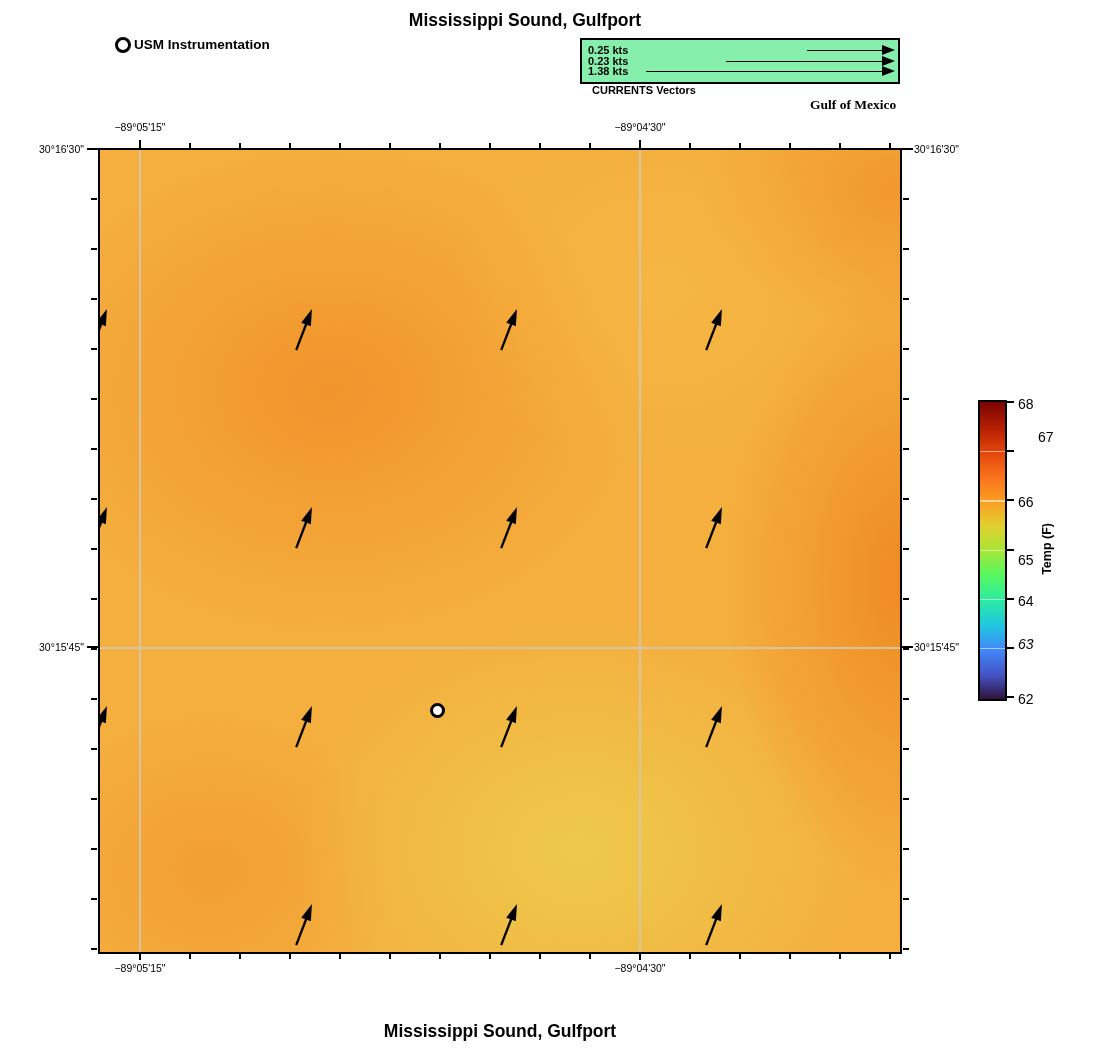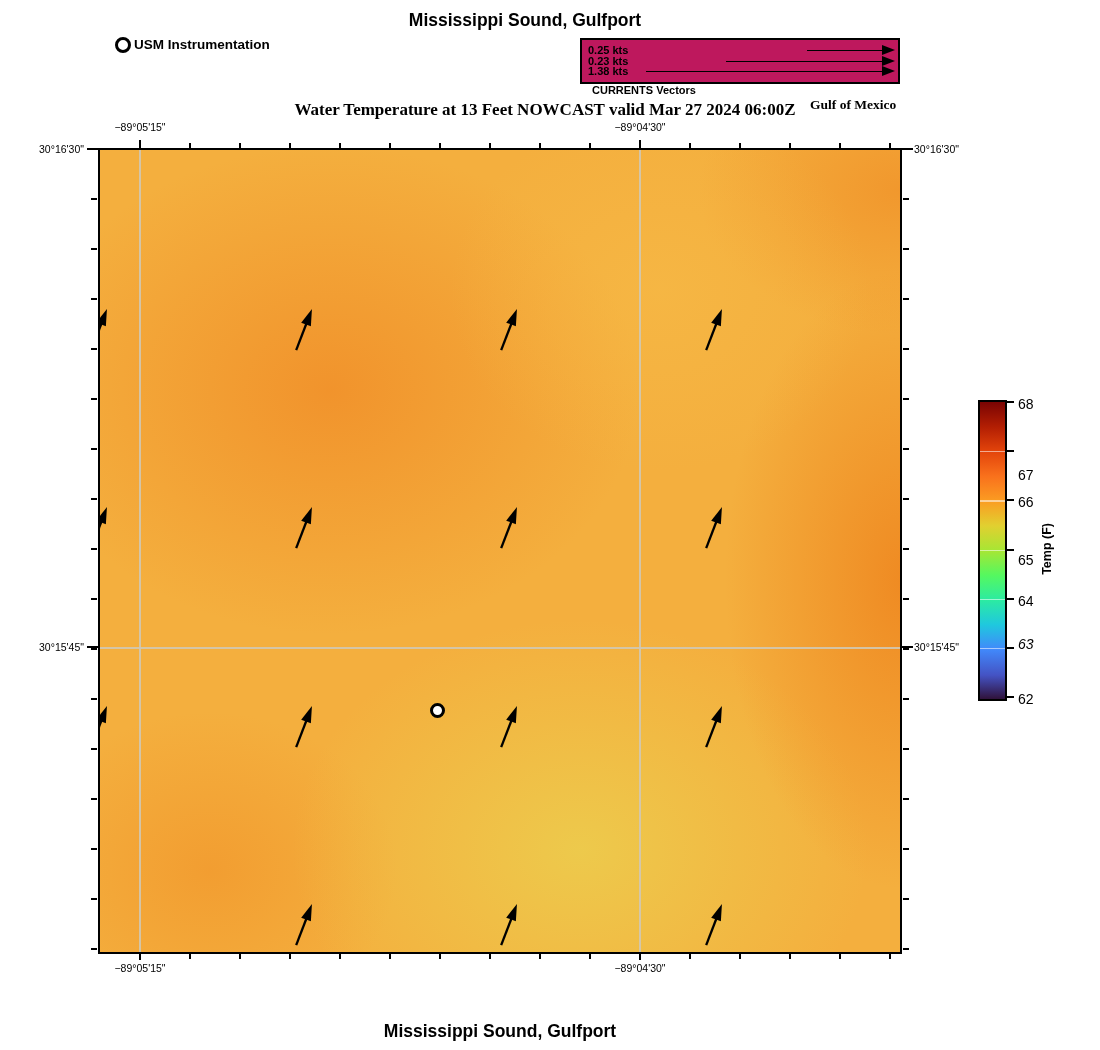--- a/index.html
+++ b/index.html
@@ -9,21 +9,21 @@
   
   .top-title{left:125px;top:10px;width:800px;text-align:center;font-size:17.5px;font-weight:bold;}
   .subtitle{left:145px;top:100px;width:800px;text-align:center;font-size:17px;font-weight:bold;
             font-family:"Liberation Serif",serif;}
   .gulf-label{left:810px;top:97px;font-size:13.5px;font-weight:bold;font-family:"Liberation Serif",serif;}
   .bottom-title{left:100px;top:1021px;width:800px;text-align:center;font-size:17.5px;font-weight:bold;}
   
   .usm-circle{left:115px;top:37px;width:10px;height:10px;background:#fff;border:3px solid #000;border-radius:50%;}
   .usm-label{left:134px;top:37px;font-size:13.5px;font-weight:bold;}
   
-  .cur-box{left:580px;top:38px;width:316px;height:42px;border:2px solid #000;background:#be185d;}
+  .cur-box{left:580px;top:38px;width:316px;height:42px;border:2px solid #000;background:#86efac;}
   .cur-label{position:absolute;left:6px;font-size:11px;font-weight:bold;line-height:11px;}
   .cur-arrow{position:absolute;height:0;border-top:1.6px solid #000;}
   .cur-arrow:after{content:"";position:absolute;right:-3px;top:-5.8px;width:0;height:0;
                    border-left:13px solid #000;border-top:5px solid transparent;border-bottom:5px solid transparent;}
   .cur-caption{left:583px;top:84px;font-size:11px;font-weight:bold;margin-left:9px;}
   
   #map{left:98px;top:148px;width:800px;height:802px;border:2px solid #000;overflow:hidden;
        background:
         radial-gradient(ellipse 300px 260px at 560px 140px, rgba(247,188,72,0.55) 0%, rgba(247,188,72,0) 70%),
         radial-gradient(ellipse 430px 340px at 230px 240px, rgba(240,138,38,0.75) 0%, rgba(240,138,38,0) 72%),
@@ -76,21 +76,20 @@
   <div class="abs cur-box">
     <div class="cur-label" style="top:5px">0.25 kts</div>
     <div class="cur-label" style="top:15.5px">0.23 kts</div>
     <div class="cur-label" style="top:26px">1.38 kts</div>
     <div class="cur-arrow" style="top: 10px; right: 6px; width: 85px;"></div>
     <div class="cur-arrow" style="top: 20.5px; right: 6px; width: 166px;"></div>
     <div class="cur-arrow" style="top: 31px; right: 6px; width: 246px;"></div>
   </div>
   <div class="abs cur-caption">CURRENTS Vectors</div>
 
-  <div class="abs subtitle">Water Temperature at 13 Feet NOWCAST valid Mar 27 2024 06:00Z</div>
   <div class="abs gulf-label">Gulf of Mexico</div>
 
   <div class="abs axlab center" style="left:85px;top:121px">−89°05'15"</div>
   <div class="abs axlab center" style="left:585px;top:121px">−89°04'30"</div>
   <div class="abs axlab center" style="left:85px;top:962px">−89°05'15"</div>
   <div class="abs axlab center" style="left:585px;top:962px">−89°04'30"</div>
   <div class="abs axlab right" style="left:18px;top:143px">30°16'30"</div>
   <div class="abs axlab right" style="left:18px;top:641px">30°15'45"</div>
   <div class="abs axlab" style="left:914px;top:143px">30°16'30"</div>
   <div class="abs axlab" style="left:914px;top:641px">30°15'45"</div>
@@ -176,21 +175,21 @@
           </svg></div>
       </div>
     <div class="abs station-dot"></div>
   </div>
 
   <div id="cbar" class="abs"></div>
   <div id="cbticks">
       <div class="cb-dash" style="top: 401px;"></div>
       <div class="cb-num" style="top: 396px;">68</div>
       <div class="cb-dash" style="top: 450.2px;"></div>
-      <div class="cb-num" style="top: 467px;">67</div>
+      <div class="cb-num" style="top: 429px; margin-left: 20px;">67</div>
       <div class="cb-line" style="top: 451.2px;"></div>
       <div class="cb-dash" style="top: 499.4px;"></div>
       <div class="cb-num" style="top: 494.4px;">66</div>
       <div class="cb-line" style="top: 500.4px;"></div>
       <div class="cb-dash" style="top: 548.6px;"></div>
       <div class="cb-num" style="top: 543.6px; margin-top: 8px;">65</div>
       <div class="cb-line" style="top: 549.6px;"></div>
       <div class="cb-dash" style="top: 597.8px;"></div>
       <div class="cb-num" style="top: 592.8px;">64</div>
       <div class="cb-line" style="top: 598.8px;"></div>

